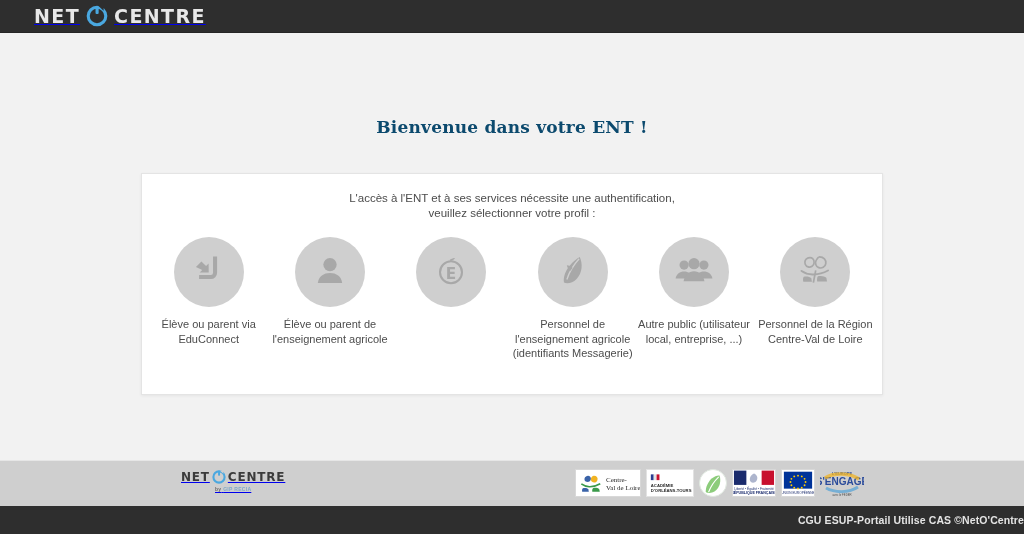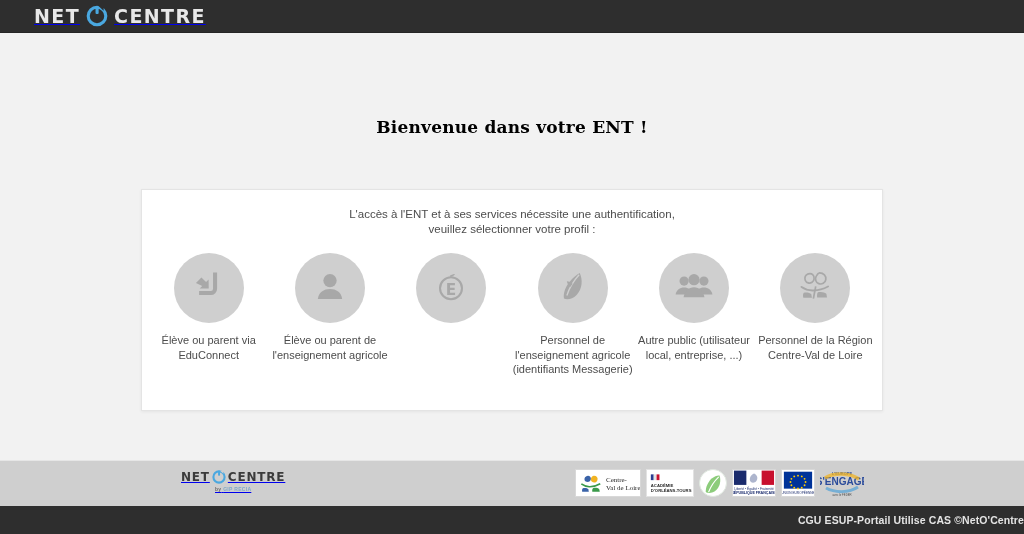--- a/index.html
+++ b/index.html
@@ -48,32 +48,32 @@
     margin: 0 2px;
   }
   
   #main {
     position: relative;
     height: 427px;
     background: #f2f2f2;
   }
   #welcome-title {
     text-align: center;
-    color: #000000;
+    color: #0c4a6e;
     font-family: "DejaVu Serif", serif;
     font-weight: bold;
     font-size: 17px;
     letter-spacing: .2px;
     padding-top: 84px;
     margin: 0;
   }
   #login-card {
     position: absolute;
     left: 141px;
-    top: 156px;
+    top: 140px;
     width: 742px;
     height: 222px;
     background: #ffffff;
     border: 1px solid #e4e4e4;
     box-shadow: 0 1px 3px rgba(0,0,0,.06);
     box-sizing: border-box;
   }
   #card-instructions {
     margin: 0;
     padding-top: 17px;

